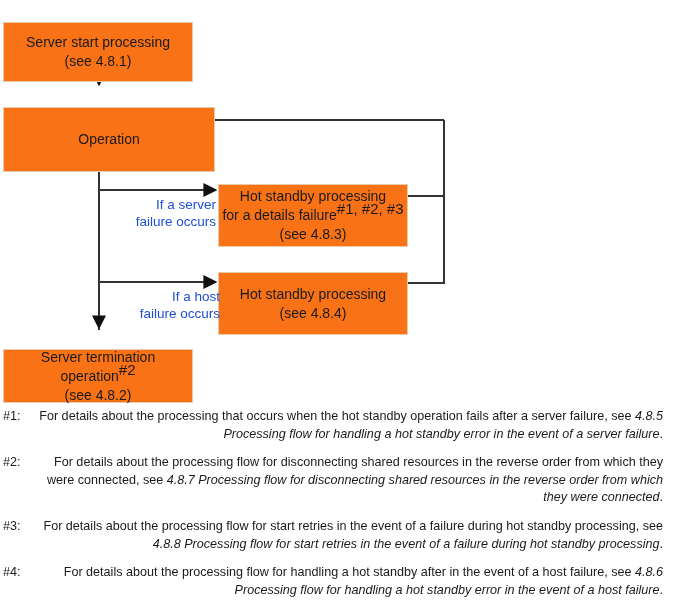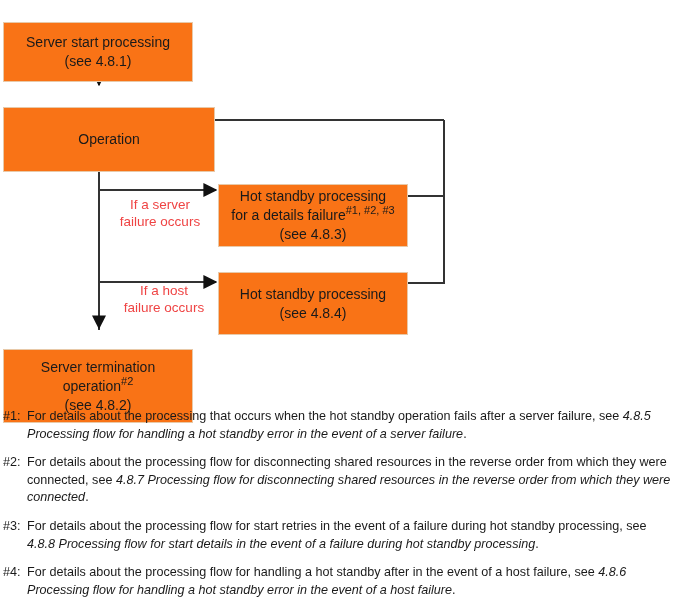--- a/index.html
+++ b/index.html
@@ -33,40 +33,40 @@
     align-items: center;
     justify-content: center;
     text-align: center;
     font-size: 14px;
     line-height: 19px;
     color: #1a1a1a;
     margin-top: 19px;
   }
   .node-line { display: block; white-space: nowrap; }
   sup.fn {
-    font-size: 11px;
+    font-size: 15px;
     vertical-align: super;
     line-height: 0;
   }
   .edge-label {
     position: absolute;
     font-size: 13.5px;
     line-height: 17px;
-    text-align: center;
-    color: #ef4444;
+    text-align: right;
+    color: #1d4ed8;
     white-space: nowrap;
   }
   #box-server-start { left: 3px;  top: 3px;   width: 190px; height: 60px; }
   #box-operation    { left: 3px;  top: 88px;  width: 212px; height: 65px; }
   #box-hs-server    { left: 218px; top: 165px; width: 190px; height: 63px; }
   #box-hs-host      { left: 218px; top: 253px; width: 190px; height: 63px; }
-  #box-terminate    { left: 3px;  top: 330px; width: 190px; height: 74px; }
+  #box-terminate    { left: 3px;  top: 330px; width: 190px; height: 54px; }
 
   #label-server-failure { left: 104px; top: 196px; width: 112px; }
-  #label-host-failure   { left: 108px; top: 282px; width: 112px; }
+  #label-host-failure   { left: 108px; top: 288px; width: 112px; }
 
   #footnotes {
     position: absolute;
     left: 0;
     top: 408px;
     width: 677px;
     font-size: 12.6px;
     line-height: 17.6px;
   }
   .footnote {
@@ -75,21 +75,22 @@
     margin-bottom: 11px;
   }
   .fn-marker {
     flex: 0 0 auto;
     width: 27px;
     padding-left: 3px;
     box-sizing: border-box;
   }
   .fn-text {
     flex: 1 1 auto;
-    padding-right: 4px;
+    padding-right: 14px;
+    text-align: right;
   }
   .fn-text i { font-style: italic; }
 </style>
 </head>
 <body>
 
 <div id="diagram">
 
   <svg width="677" height="405" style="position:absolute;left:0;top:0;">
     <defs>
@@ -157,19 +158,19 @@
     <div class="footnote">
       <div class="fn-marker">#1:</div>
       <div class="fn-text"><span>For details about the processing that occurs when the hot standby operation fails after a server failure, see </span><i>4.8.5 Processing flow for handling a hot standby error in the event of a server failure</i><span>.</span></div>
     </div>
     <div class="footnote">
       <div class="fn-marker">#2:</div>
       <div class="fn-text"><span>For details about the processing flow for disconnecting shared resources in the reverse order from which they were connected, see </span><i>4.8.7 Processing flow for disconnecting shared resources in the reverse order from which they were connected</i><span>.</span></div>
     </div>
     <div class="footnote">
       <div class="fn-marker">#3:</div>
-      <div class="fn-text"><span>For details about the processing flow for start retries in the event of a failure during hot standby processing, see </span><i>4.8.8 Processing flow for start details in the event of a failure during hot standby processing</i><span>.</span></div>
+      <div class="fn-text"><span>For details about the processing flow for start retries in the event of a failure during hot standby processing, see </span><i>4.8.8 Processing flow for start retries in the event of a failure during hot standby processing</i><span>.</span></div>
     </div>
     <div class="footnote">
       <div class="fn-marker">#4:</div>
       <div class="fn-text"><span>For details about the processing flow for handling a hot standby after in the event of a host failure, see </span><i>4.8.6 Processing flow for handling a hot standby error in the event of a host failure</i><span>.</span></div>
     </div>
   </div>
 
 </body></html>

